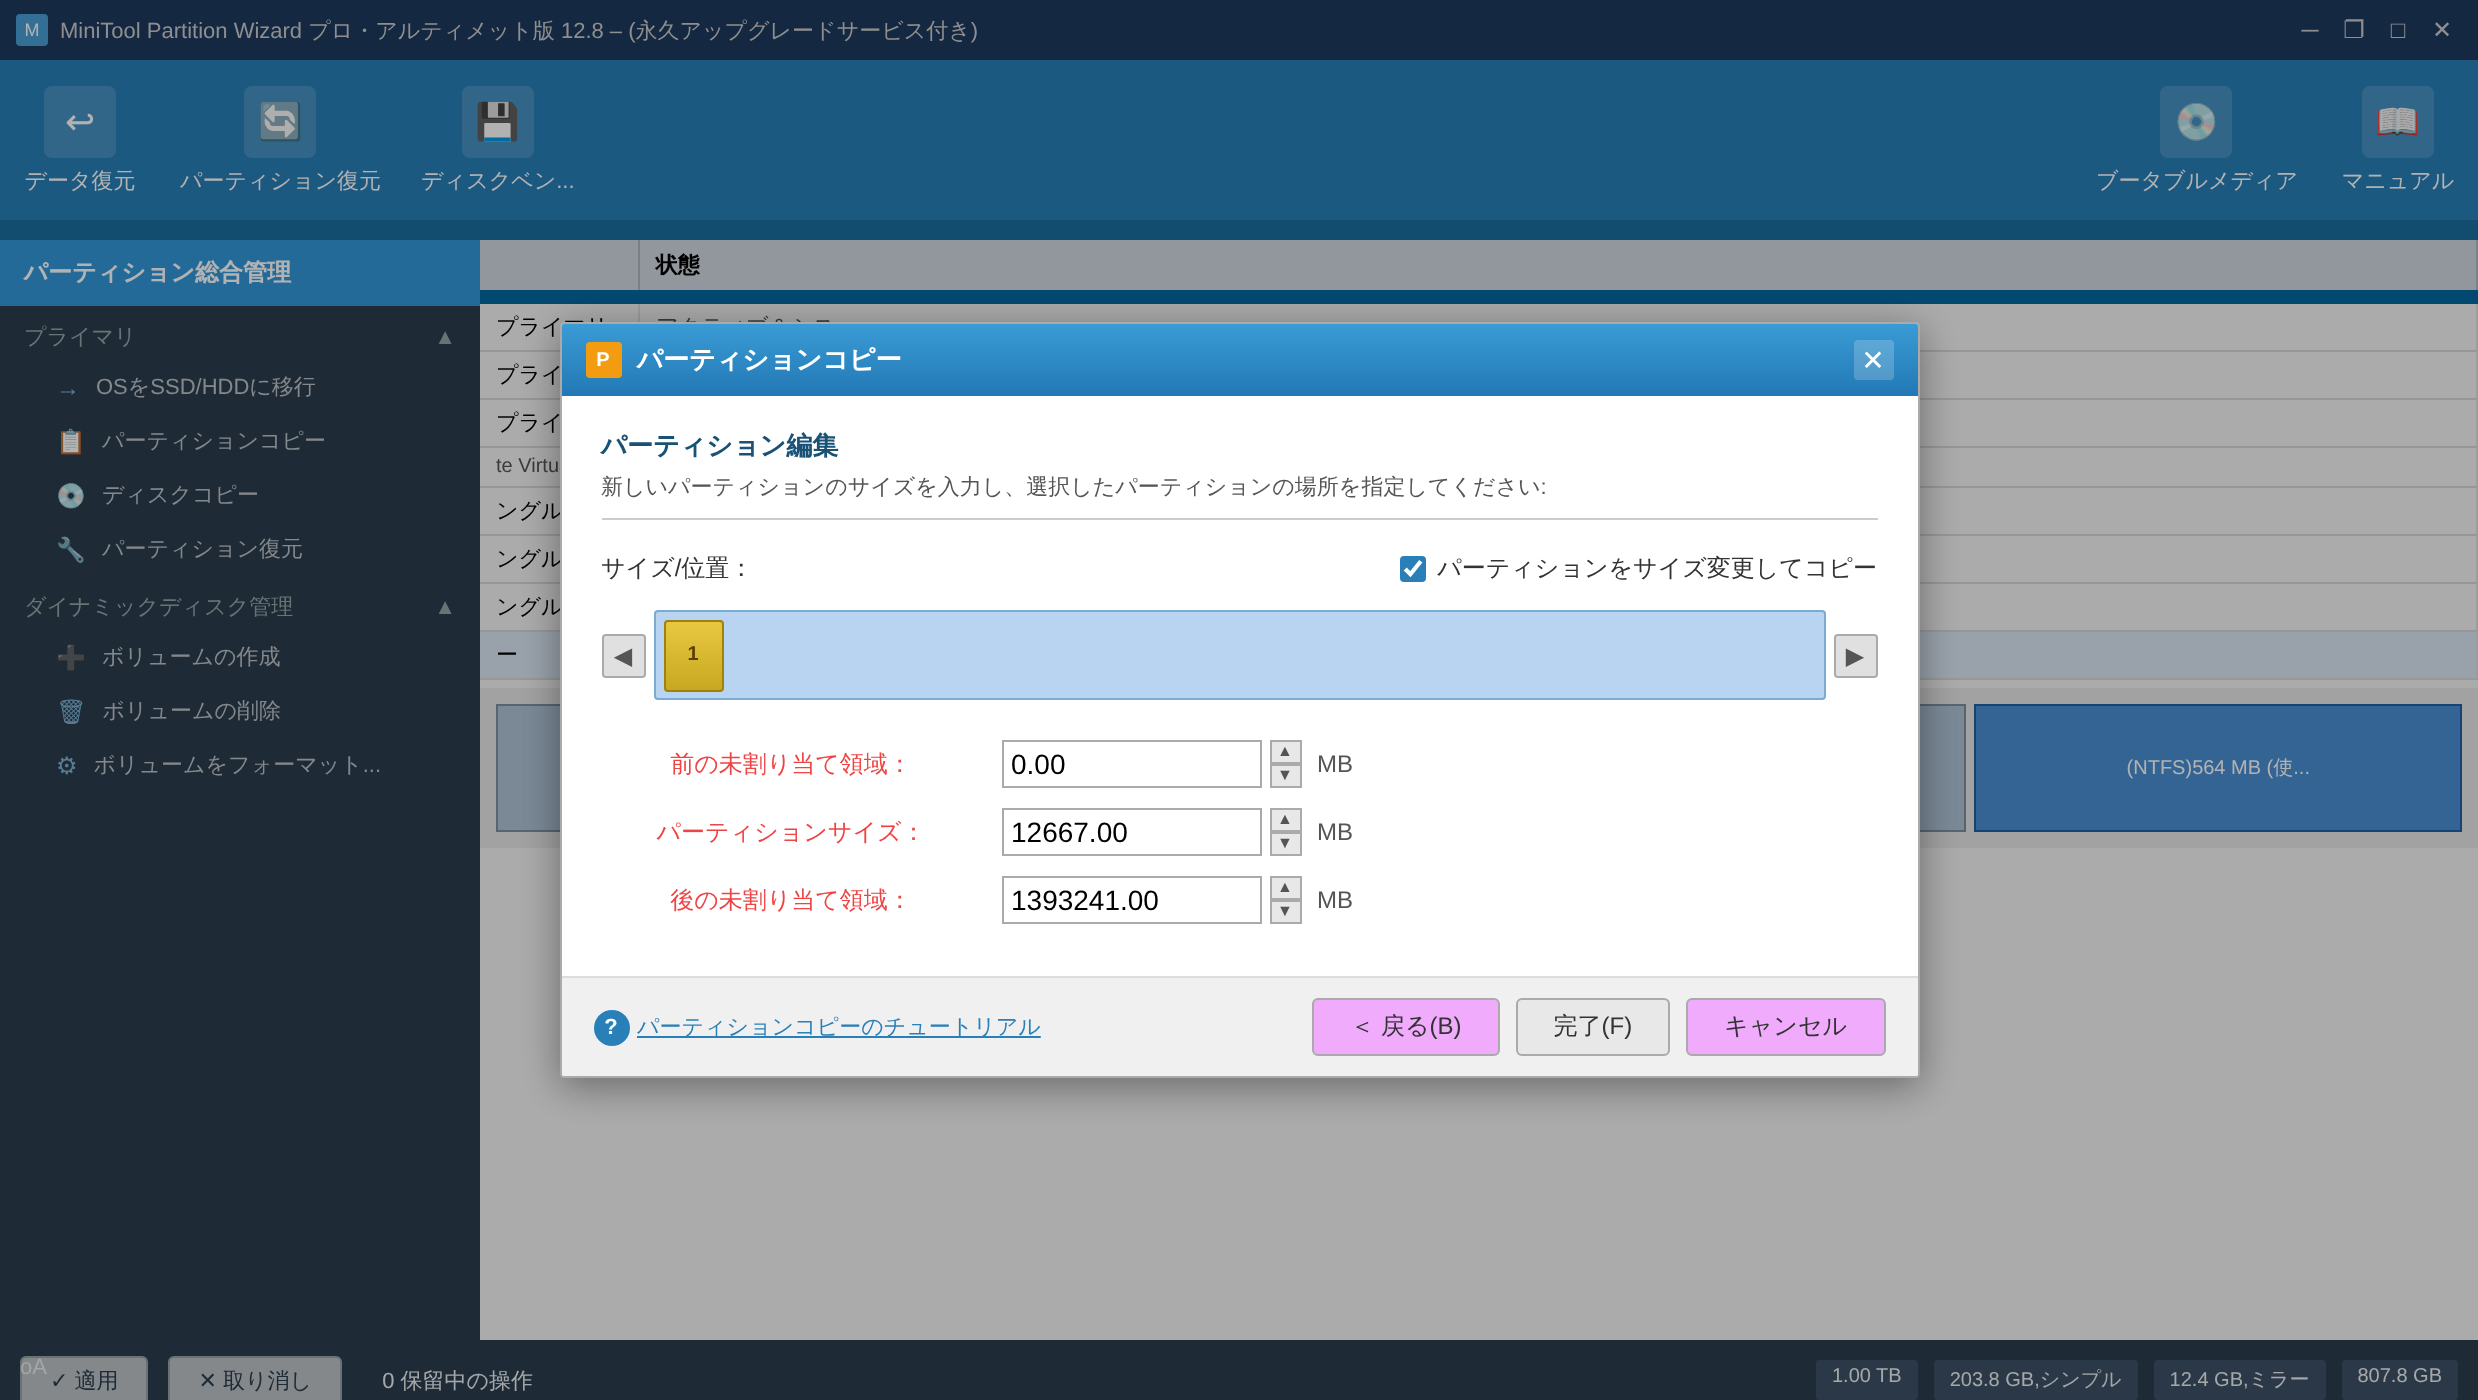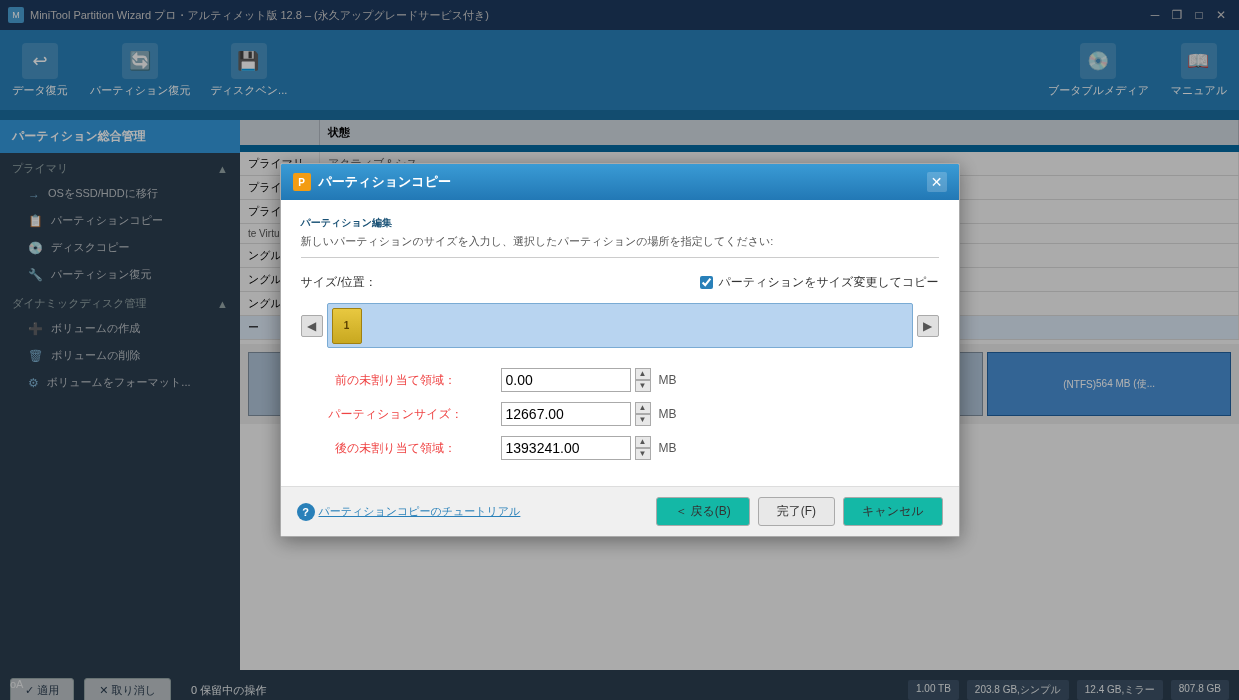--- a/index.html
+++ b/index.html
@@ -213,21 +213,21 @@
       border-radius: 2px;
       color: white;
       cursor: pointer;
       font-size: 14px;
       display: flex; align-items: center; justify-content: center;
     }
     .dialog-body {
       padding: 16px 20px;
     }
     .dialog-section-title {
-      font-size: 10px;
+      font-size: 13px;
       font-weight: bold;
       color: #1a5276;
       margin-bottom: 4px;
     }
     .dialog-section-subtitle {
       font-size: 11px;
       color: #555;
     }
     .dialog-divider {
       border: none;
@@ -376,21 +376,21 @@
       margin-left: auto;
       display: flex;
       gap: 8px;
     }
     .footer-btn {
       padding: 5px 18px;
       font-size: 12px;
       border: 1px solid #aaa;
       border-radius: 3px;
       cursor: pointer;
-      background: #14b8a6;
+      background: #f0abfc;
       color: #333;
     }
     .footer-btn.primary {
       background: #e8e8e8;
     }
 
     
     .bottom-text {
       position: fixed;
       bottom: 10px;

